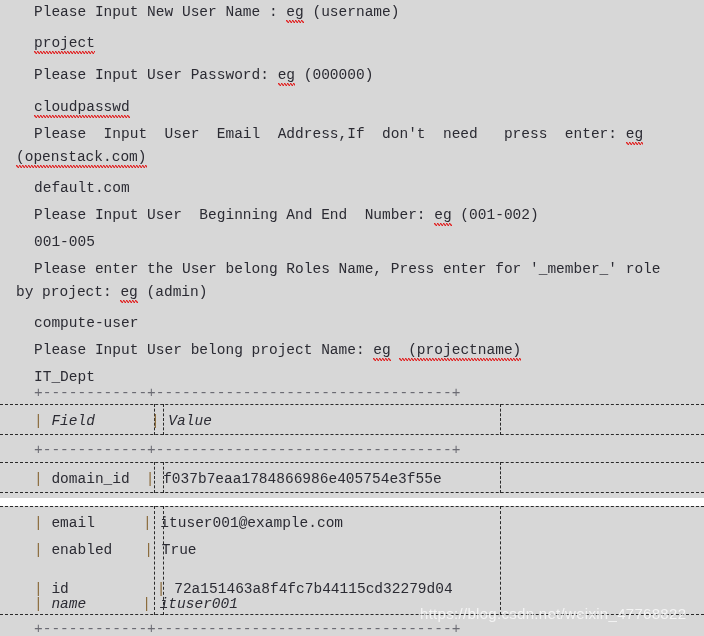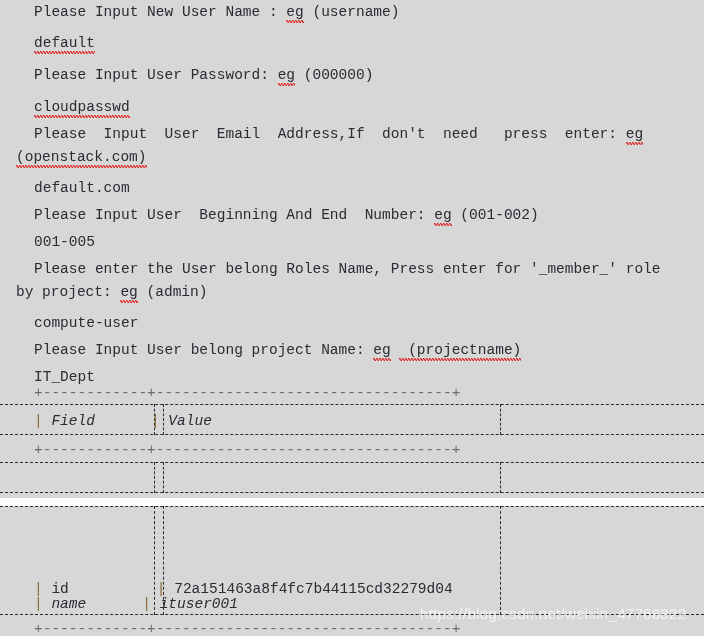--- a/index.html
+++ b/index.html
@@ -124,21 +124,21 @@
     pointer-events: none;
   }
 </style>
 </head>
 <body>
 
 <div id="page">
 
   <div class="line indent" style="top:2px;"><span>Please Input New User Name : </span><span class="sq">eg</span><span> (username)</span></div>
 
-  <div class="line indent reply" style="top:33px;"><span class="sq">default</span></div>
+  <div class="line indent reply" style="top:33px;"><span class="sq">project</span></div>
 
   <div class="line indent" style="top:65px;"><span>Please Input User Password: </span><span class="sq">eg</span><span> (000000)</span></div>
 
   <div class="line indent reply" style="top:97px;"><span class="sq">cloudpasswd</span></div>
 
   <div class="line indent" style="top:124px;"><span>Please  Input  User  Email  Address,If  don't  need   press  enter: </span><span class="sq">eg</span></div>
 
   <div class="line noindent" style="top:147px;"><span class="sq">(openstack.com)</span></div>
 
   <div class="line indent reply" style="top:178px;"><span>default.com</span></div>
@@ -177,22 +177,25 @@
   <div class="dash-v" style="left:154px; top:506px; height:109px;"></div>
   <div class="dash-v" style="left:163px; top:506px; height:109px;"></div>
   <div class="dash-v" style="left:500px; top:506px; height:109px;"></div>
 
   <div class="tbl-line" style="top:383px;"><span class="sep">+------------+----------------------------------+</span></div>
 
   <div class="tbl-line" style="top:411px;font-style:italic;"><span class="pipe">| </span><span>Field</span><span class="pipe" style="padding-left:56px;">| </span><span>Value</span></div>
 
   <div class="tbl-line" style="top:440px;"><span class="sep">+------------+----------------------------------+</span></div>
 
-
-
+  <div class="tbl-line" style="top:469px;"><span class="pipe">| </span><span>domain_id</span><span class="pipe" style="padding-left:16px;">| </span><span>f037b7eaa1784866986e405754e3f55e</span></div>
+
+  <div class="tbl-line" style="top:513px;"><span class="pipe">| </span><span>email</span><span class="pipe" style="padding-left:48px;">| </span><span>ituser001@example.com</span></div>
+
+  <div class="tbl-line" style="top:540px;"><span class="pipe">| </span><span>enabled</span><span class="pipe" style="padding-left:32px;">| </span><span>True</span></div>
 
   <div class="tbl-line" style="top:567px;margin-top:12px;"><span class="pipe">| </span><span>id</span><span class="pipe" style="padding-left:88px;">| </span><span>72a151463a8f4fc7b44115cd32279d04</span></div>
 
   <div class="tbl-line" style="top:594px;font-style:italic;"><span class="pipe">| </span><span>name</span><span class="pipe" style="padding-left:56px;">| </span><span>ituser001</span></div>
 
   <div class="tbl-line" style="top:619px;"><span class="sep">+------------+----------------------------------+</span></div>
 
   <div id="watermark" style="left:420px; top:605px;">https://blog.csdn.net/weixin_47768822</div>
 
 </div>

